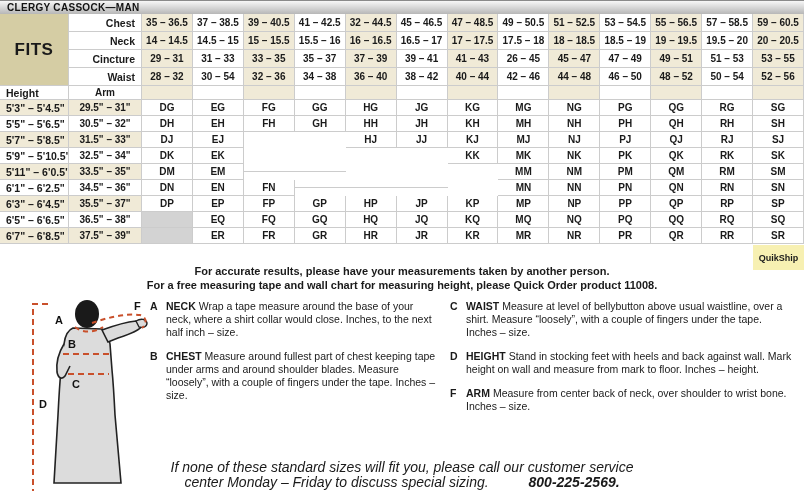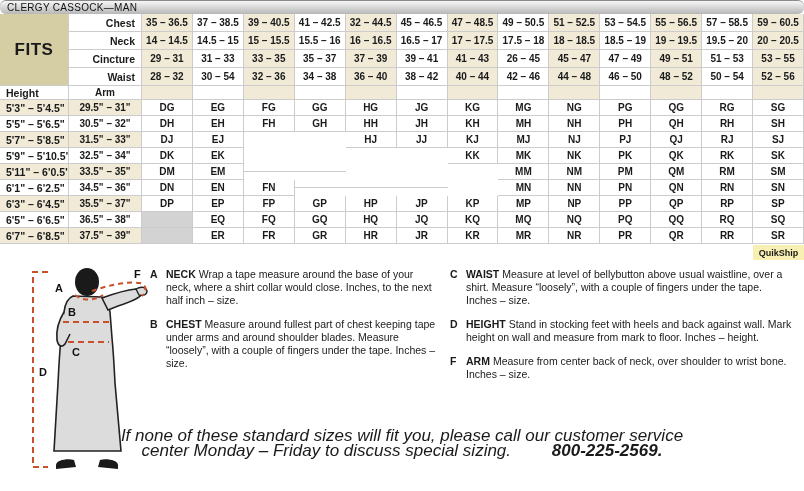--- a/index.html
+++ b/index.html
@@ -3,23 +3,23 @@
 <meta charset="utf-8">
 <style>
   html,body{margin:0;padding:0;background:#fff;}
   .sheet{
     position:relative;width:804px;height:491px;overflow:hidden;
     font-family:"Liberation Sans",sans-serif;color:#1a1a1a;background:#fff;
   }
   
   .titlebar{
     height:14px;line-height:14px;padding-left:7px;
-    font-size:10px;font-weight:normal;letter-spacing:.3px;color:#111;
+    font-size:10px;font-weight:bold;letter-spacing:.3px;color:#111;
     background:linear-gradient(#f7f7f7,#b7b7b7);
-    border-top:1px solid #8a8a8a;box-sizing:border-box;border-radius:6px;
+    border-top:1px solid #8a8a8a;box-sizing:border-box;
   }
   
   .grid{
     display:grid;width:804px;
     grid-template-columns:69px 73px repeat(13,1fr);
     grid-template-rows:repeat(4,18px) 14px repeat(9,16px);
   }
   .c{
     box-sizing:border-box;border-right:1px solid #ccc;border-bottom:1px solid #ccc;
     font-size:10px;font-weight:bold;display:flex;align-items:center;justify-content:center;
@@ -28,36 +28,36 @@
   .c.cream{background:var(--cream);}
   .c.tan{background:var(--tan);}
   .c.hl{background:var(--highlight);margin-top:39px;}
   .c.gray{background:var(--gray);}
   .c.lblR{justify-content:flex-end;padding-right:6px;font-size:10.5px;}
   .c.lblL{justify-content:flex-start;padding-left:6px;font-size:10.5px;}
   .c.fits{font-size:17px;letter-spacing:.5px;}
   
   .qsrow{height:16px;display:flex;justify-content:flex-end;}
   .qsbadge{
-    width:51px;height:15px;margin-top:1px;background:var(--highlight);
+    width:51px;height:25px;margin-top:1px;background:var(--highlight);
     font-size:9px;font-weight:bold;display:flex;align-items:center;justify-content:center;
   }
   
   .notes{margin-top:4px;text-align:center;font-size:11px;font-weight:bold;line-height:14px;}
   
   .measure{display:flex;margin-top:8px;height:158px;}
   .figwrap{width:150px;flex:0 0 150px;padding-left:18px;box-sizing:border-box;}
   .col{box-sizing:border-box;}
   .col1{width:300px;padding-right:14px;}
   .col2{width:354px;padding-right:10px;}
   .instr{display:flex;font-size:10.5px;line-height:13px;margin-bottom:11px;}
   .instr .k{width:16px;flex:0 0 16px;font-weight:bold;}
   .instr .body b{margin-right:3px;}
   
-  .footer{margin-top:2px;text-align:center;font-style:italic;font-size:17px;line-height:15px;}
+  .footer{margin-top:2px;text-align:center;font-style:italic;font-size:14px;line-height:15px;}
   .footer b{font-style:italic;margin-left:36px;}
   svg text{font-family:"Liberation Sans",sans-serif;font-weight:bold;font-size:11px;fill:#111;}
 </style>
 </head>
 <body>
 
 <div class="sheet">
 
   <div class="titlebar">CLERGY CASSOCK—MAN</div>
 
@@ -268,20 +268,24 @@
       <div class="c">PR</div>
       <div class="c">QR</div>
       <div class="c">RR</div>
       <div class="c">SR</div>
     </div>
 
   <div class="qsrow">
     <div class="qsbadge">QuikShip</div>
   </div>
 
+  <div class="notes">
+    <div>For accurate results, please have your measurements taken by another person.</div>
+    <div>For a free measuring tape and wall chart for measuring height, please Quick Order product 11008.</div>
+  </div>
 
   <div class="measure">
     <div class="figwrap">
       <svg width="132" height="206" viewBox="0 0 132 206">
 
         <path d="M30,4 L15,4 L15,199 L30,199" fill="none" stroke="#c9502b" stroke-width="2" stroke-dasharray="6 4"></path>
 
         <path d="M55,28 C50,30 47,36 46,44 L43,70 C42,80 41,95 40,115 L36,183 L103,183 L97,115 C96,95 95,80 94,70 L92,44 C91,36 88,31 84,29 Z" fill="#dcdcdc" stroke="#222" stroke-width="1.6"></path>
 
         <path d="M46,44 C41,52 38,62 39,72 C40,78 44,80 47,76 L52,66" fill="#dcdcdc" stroke="#222" stroke-width="1.6"></path>

